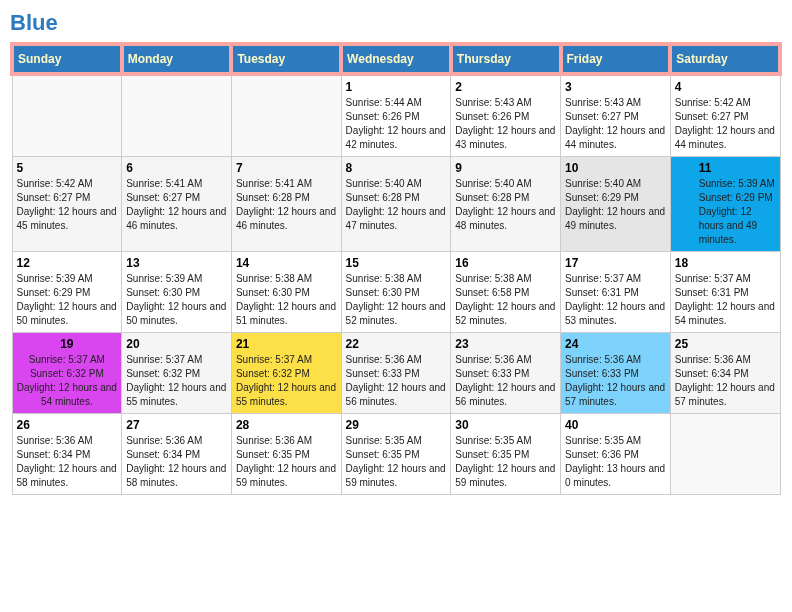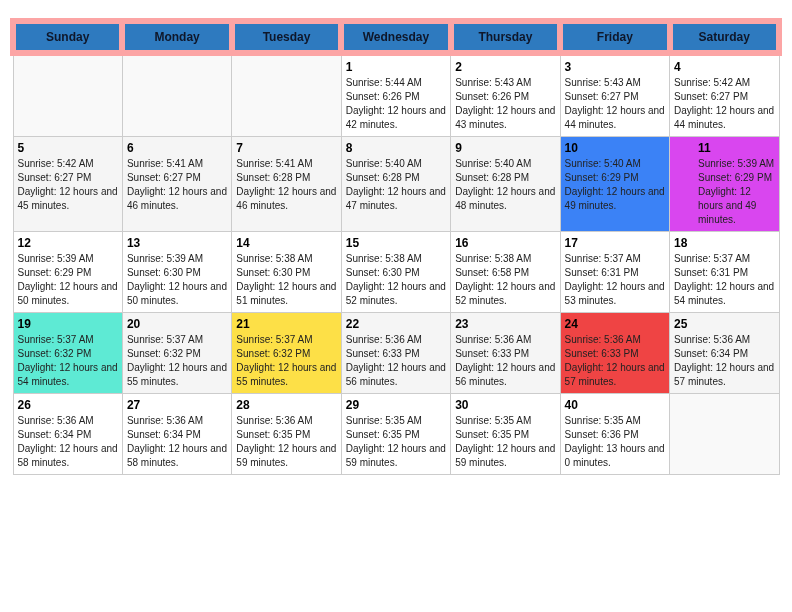--- a/index.html
+++ b/index.html
@@ -50,25 +50,25 @@
       font-size: 15px;
       color: #333;
     }
     .calendar {
       width: 100%;
       border-collapse: collapse;
       font-size: 11px;
     }
     .calendar th {
       background: #2e7abf;
-      color: #0f172a;
+      color: #fef9c3;
       padding: 6px 4px;
-      text-align: center;
+      text-align: left;
       font-size: 12px;
-      border: 6px solid #fca5a5;
+      border: 4px solid #fca5a5;
     }
     .calendar td {
       border: 1px solid #ccc;
       vertical-align: top;
       padding: 4px;
       width: calc(100% / 7);
       height: 78px;
       background: #fff;
     }
     .calendar tr:nth-child(even) td {
@@ -86,20 +86,23 @@
       line-height: 1.4;
     }
     .empty { background: #f9f9f9 !important; }
   </style>
 </head>
 <body>
 
 <div class="header">
   <div class="logo">
     <div>
+      <div style="display:flex; align-items:center; margin-top:2px;">
+        <span class="logo-text"><span>Blue</span></span>
+      </div>
     </div>
   </div>
   <div class="title-block">
     <div class="month-year"></div>
     <div class="location"></div>
   </div>
 </div>
 
 <table class="calendar">
   <thead>
@@ -176,28 +179,28 @@
 Daylight: 12 hours
 and 47 minutes.</div>
         </td>
         <td style="background: rgb(245, 245, 245);">
           <div class="day-num">9</div>
           <div class="day-detail">Sunrise: 5:40 AM
 Sunset: 6:28 PM
 Daylight: 12 hours
 and 48 minutes.</div>
         </td>
-        <td style="background: #3b82f6;">
+        <td style="background: #e5e5e5;">
           <div class="day-num">10</div>
           <div class="day-detail">Sunrise: 5:40 AM
 Sunset: 6:29 PM
 Daylight: 12 hours
 and 49 minutes.</div>
         </td>
-        <td style="background: #d946ef; padding-left: 28px;">
+        <td style="background: #0ea5e9; padding-left: 28px;">
           <div class="day-num">11</div>
           <div class="day-detail">Sunrise: 5:39 AM
 Sunset: 6:29 PM
 Daylight: 12 hours
 and 49 minutes.</div>
         </td>
       </tr>
       <tr>
         <td>
           <div class="day-num">12</div>
@@ -243,21 +246,21 @@
         </td>
         <td>
           <div class="day-num">18</div>
           <div class="day-detail">Sunrise: 5:37 AM
 Sunset: 6:31 PM
 Daylight: 12 hours
 and 54 minutes.</div>
         </td>
       </tr>
       <tr>
-        <td style="background: #5eead4;">
+        <td style="background: #d946ef; text-align: center;">
           <div class="day-num">19</div>
           <div class="day-detail">Sunrise: 5:37 AM
 Sunset: 6:32 PM
 Daylight: 12 hours
 and 54 minutes.</div>
         </td>
         <td style="background: rgb(245, 245, 245);">
           <div class="day-num">20</div>
           <div class="day-detail">Sunrise: 5:37 AM
 Sunset: 6:32 PM
@@ -278,21 +281,21 @@
 Daylight: 12 hours
 and 56 minutes.</div>
         </td>
         <td style="background: rgb(245, 245, 245); margin-left: 20px;">
           <div class="day-num">23</div>
           <div class="day-detail">Sunrise: 5:36 AM
 Sunset: 6:33 PM
 Daylight: 12 hours
 and 56 minutes.</div>
         </td>
-        <td style="background: #ef4444; margin-left: 26px;">
+        <td style="background: #7dd3fc; margin-left: 26px;">
           <div class="day-num">24</div>
           <div class="day-detail">Sunrise: 5:36 AM
 Sunset: 6:33 PM
 Daylight: 12 hours
 and 57 minutes.</div>
         </td>
         <td style="background: rgb(245, 245, 245);">
           <div class="day-num">25</div>
           <div class="day-detail">Sunrise: 5:36 AM
 Sunset: 6:34 PM

